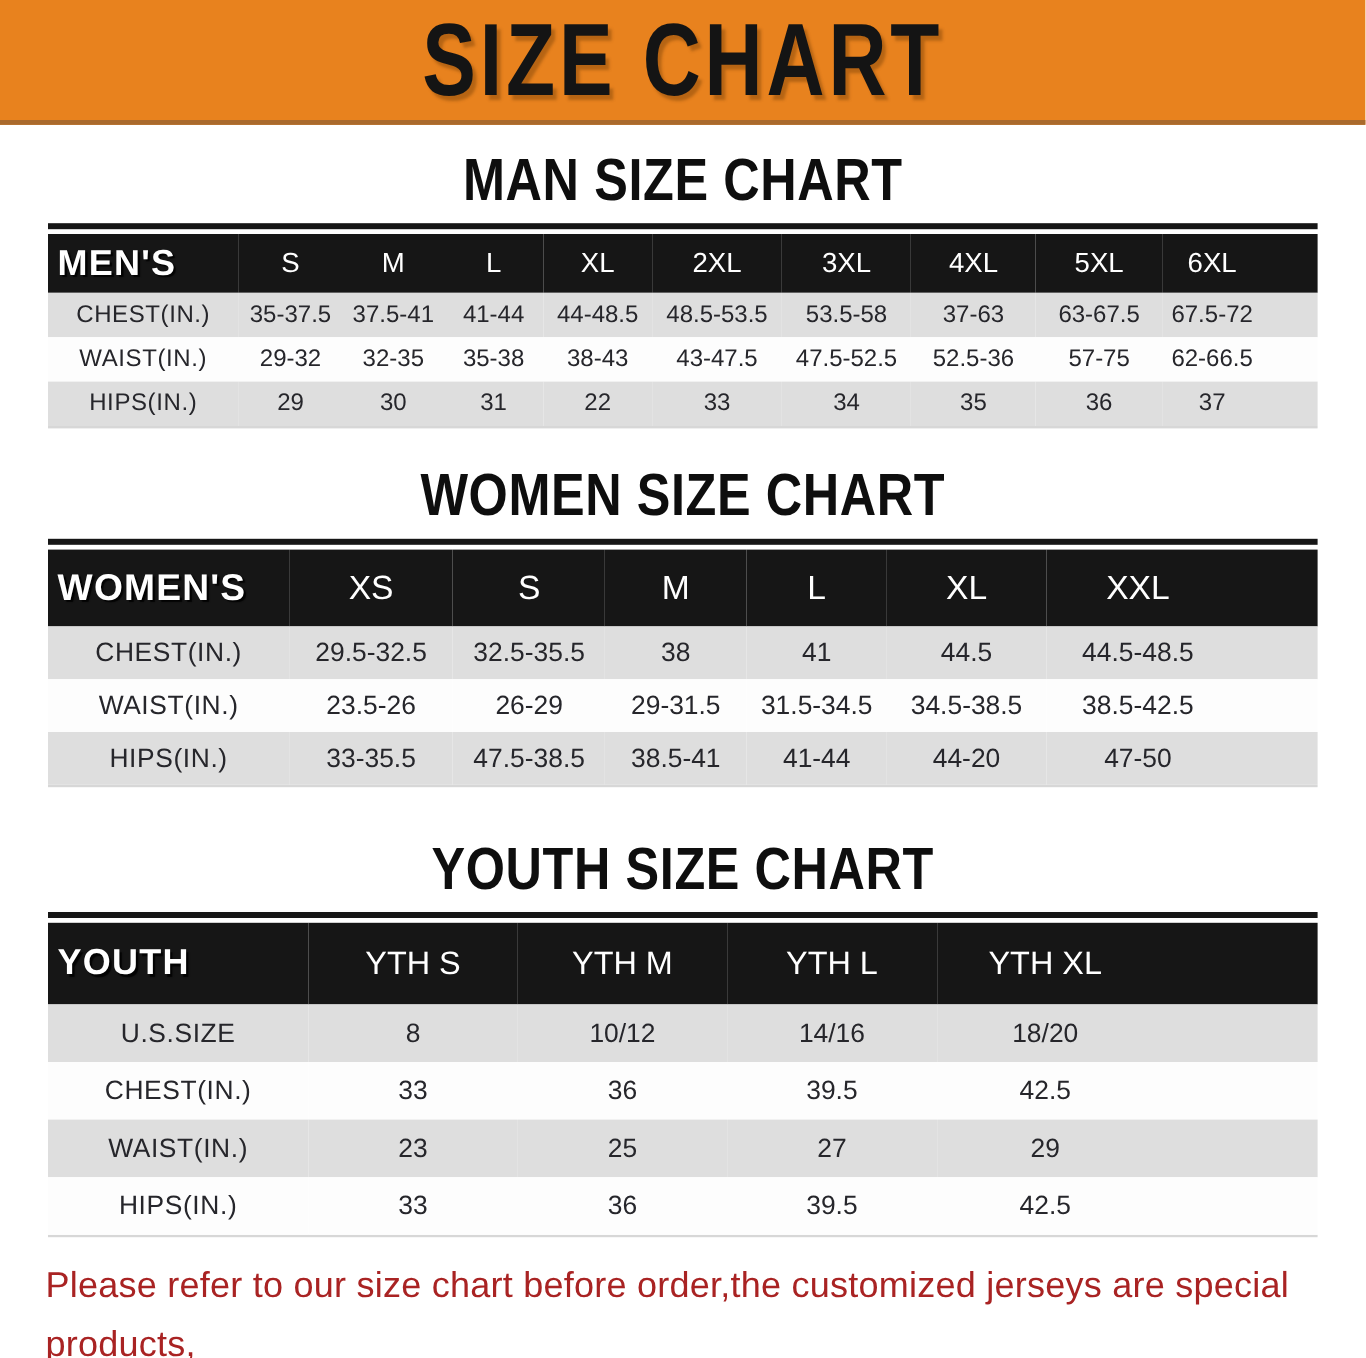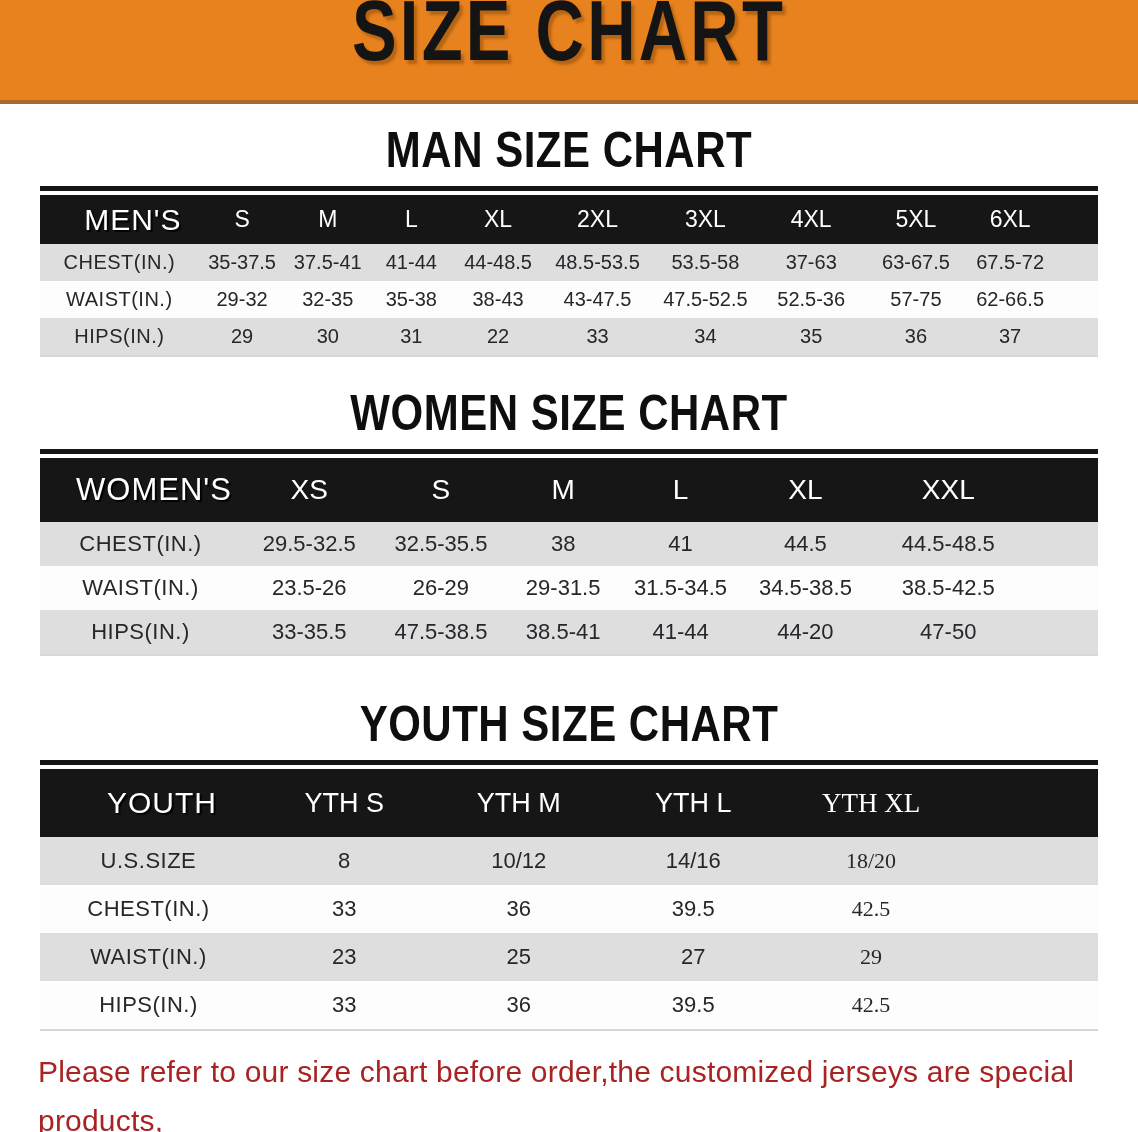--- a/index.html
+++ b/index.html
@@ -9,21 +9,21 @@
     background: #ffffff;
     font-family: "Liberation Sans", sans-serif;
   }
   .page { width: 1138px; height: 1132px; position: relative; }
 
   
   .banner {
     height: 100px;
     background: #E8821E;
     border-bottom: 4px solid #a96a2d;
-    display: flex; justify-content: center;
+    display: flex; align-items: center; justify-content: center;
   }
   .banner-title {
     margin: 0;
     font-size: 62px;
     font-weight: 800;
     letter-spacing: 3px;
     color: #141414;
     transform: scale(1.08, 1.38);
     text-shadow: 3px 3px 2px rgba(90,45,0,0.35);
     white-space: nowrap;
@@ -57,23 +57,23 @@
     table-layout: fixed;
   }
   thead th {
     background: #161616;
     color: #ffffff;
     font-weight: 400;
     text-align: center;
     white-space: nowrap;
   }
   th.grp {
-    font-weight: 400;
-    text-align: center;
-    padding-left: 28px;
+    font-weight: 700;
+    text-align: left;
+    padding-left: 8px;
     letter-spacing: 1px;
     text-shadow: 2px 2px 1px rgba(0,0,0,0.9);
   }
   tbody td {
     text-align: center;
     color: #26262b;
     white-space: nowrap;
   }
   tbody tr:nth-child(odd)  { background: #dedede; }
   tbody tr:nth-child(even) { background: #fdfdfd; }
@@ -88,21 +88,21 @@
   
   .women thead th { height: 62px; font-size: 28px; }
   .women th.grp   { font-size: 31px; }
   .women tbody td { height: 42px; font-size: 22px; }
   .women th:last-child, .women td:last-child { padding-right: 7%; }
 
   
   .youth thead th { height: 66px; font-size: 27px; }
   .youth th.grp   { font-size: 30px; }
   .youth tbody td { height: 46px; font-size: 22px; }
-  .youth th:last-child, .youth td:last-child { padding-right: 13%; font-family: Liberation Serif, serif; }
+  .youth th:last-child, .youth td:last-child { padding-right: 13%; }
 
   
   .footer {
     margin: 16px 24px 0 38px;
     color: #A92323;
     font-size: 30px;
     line-height: 49px;
     letter-spacing: 0.2px;
   }
   .footer p { margin: 0; }

